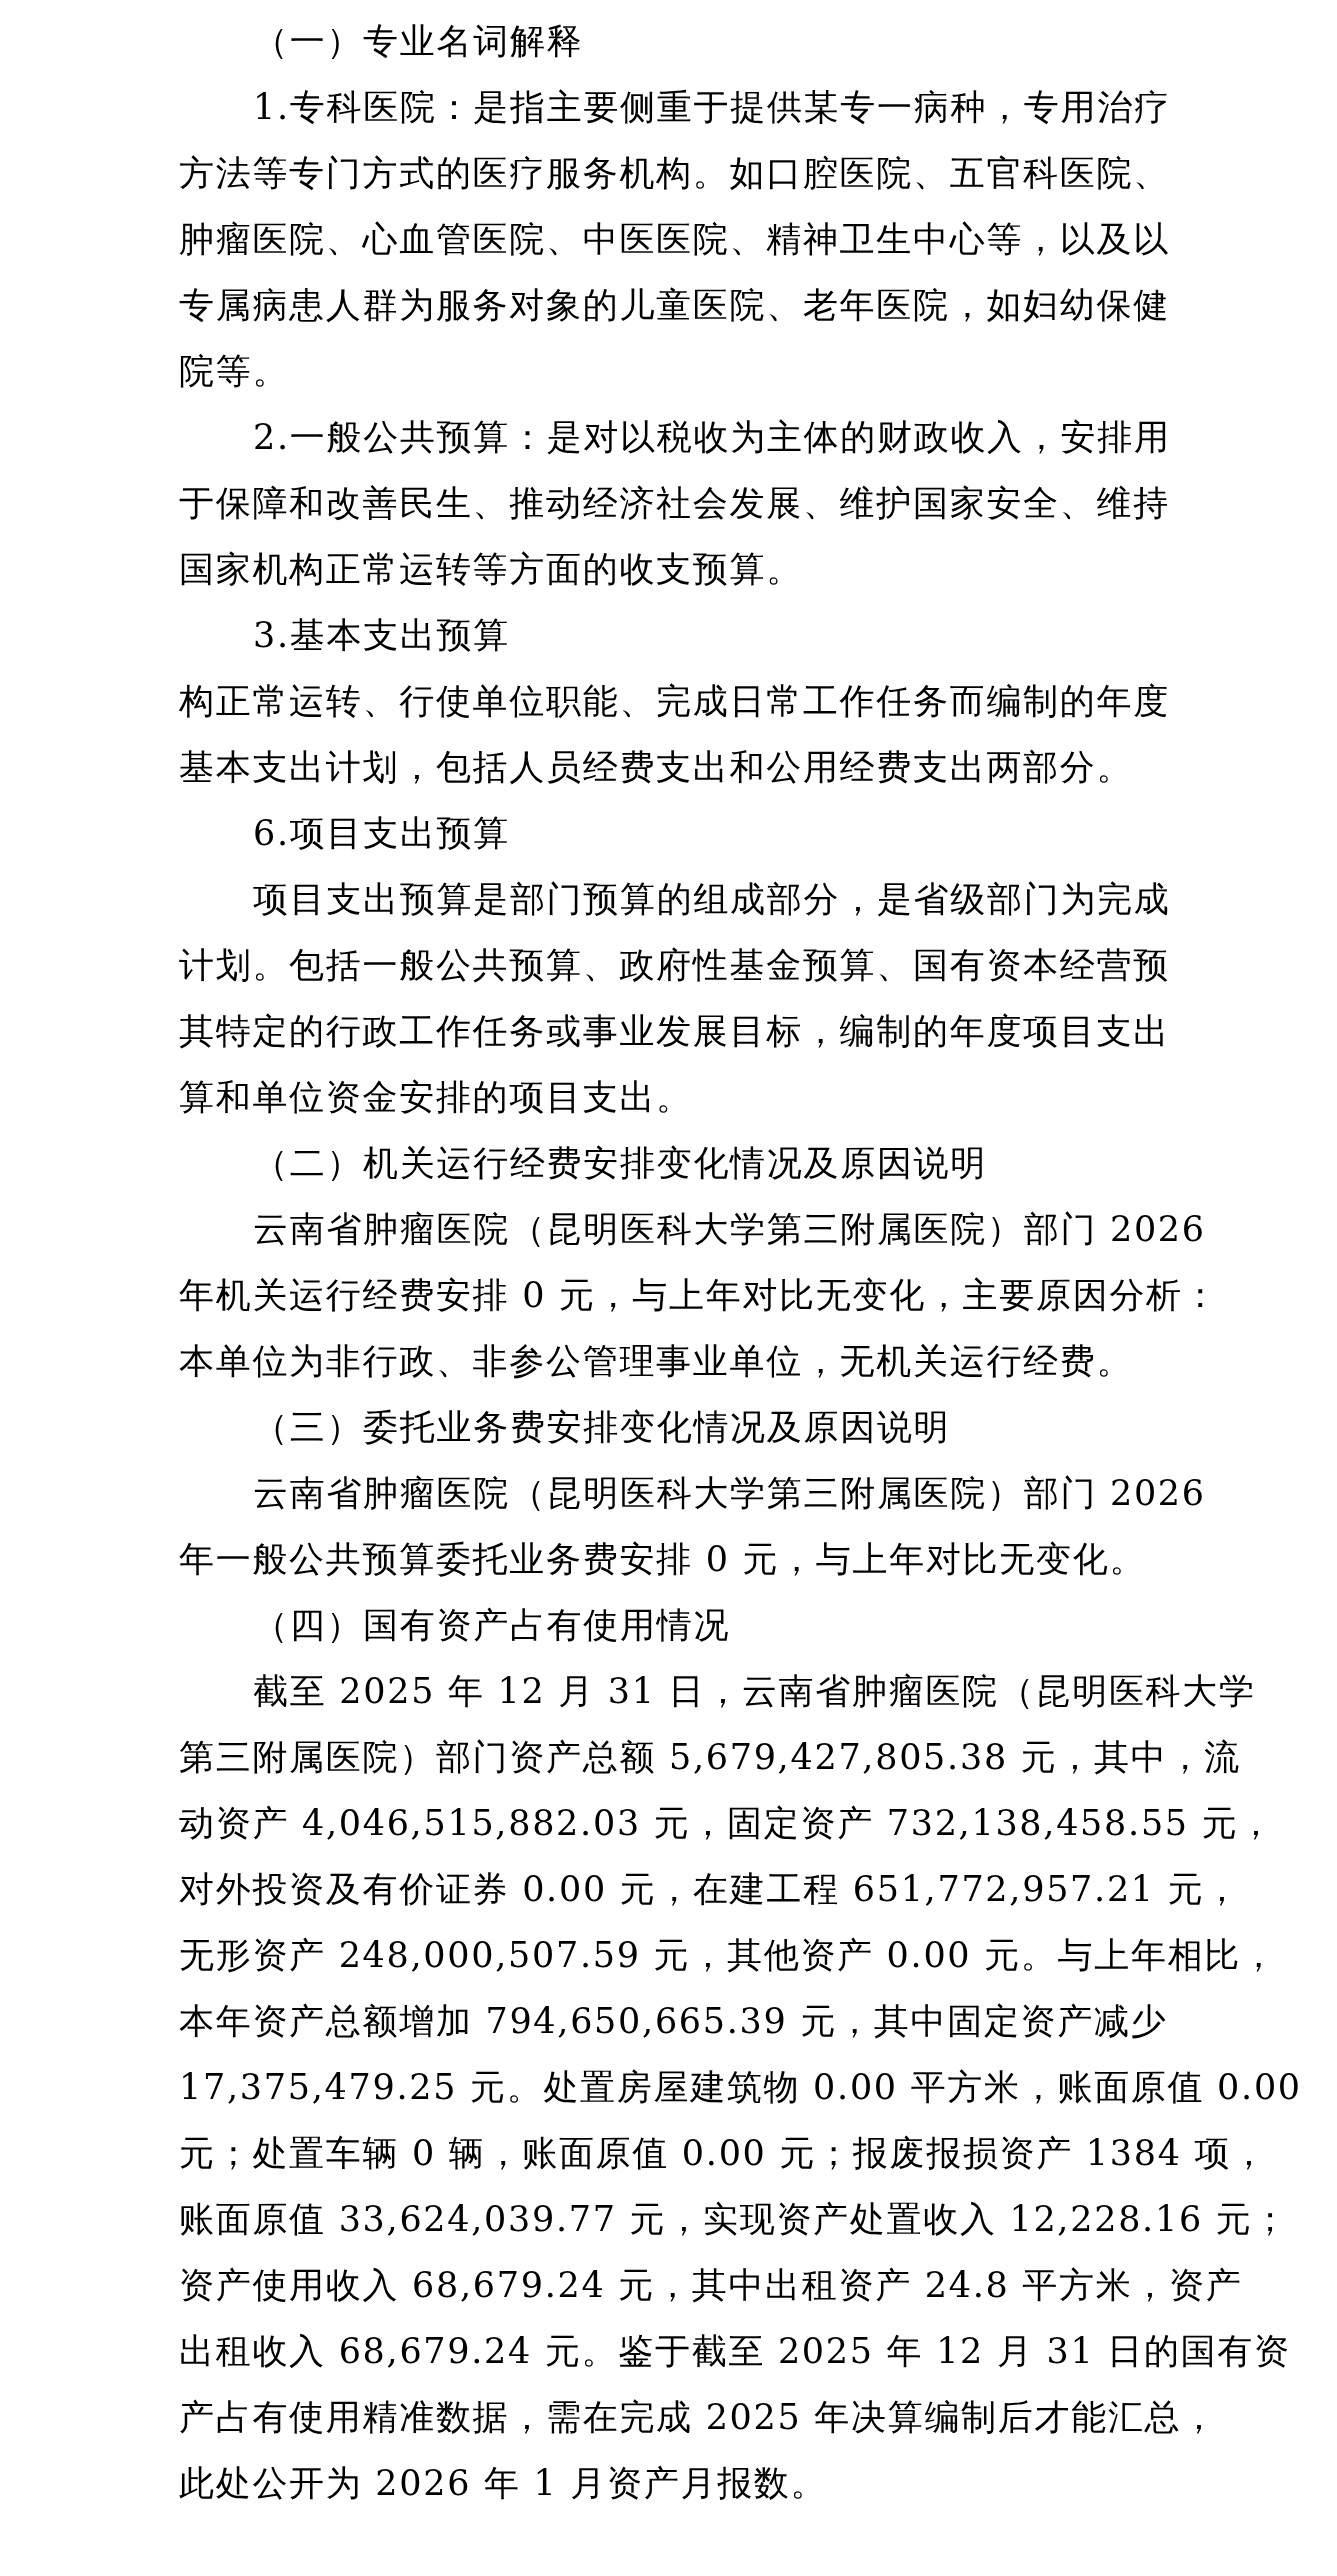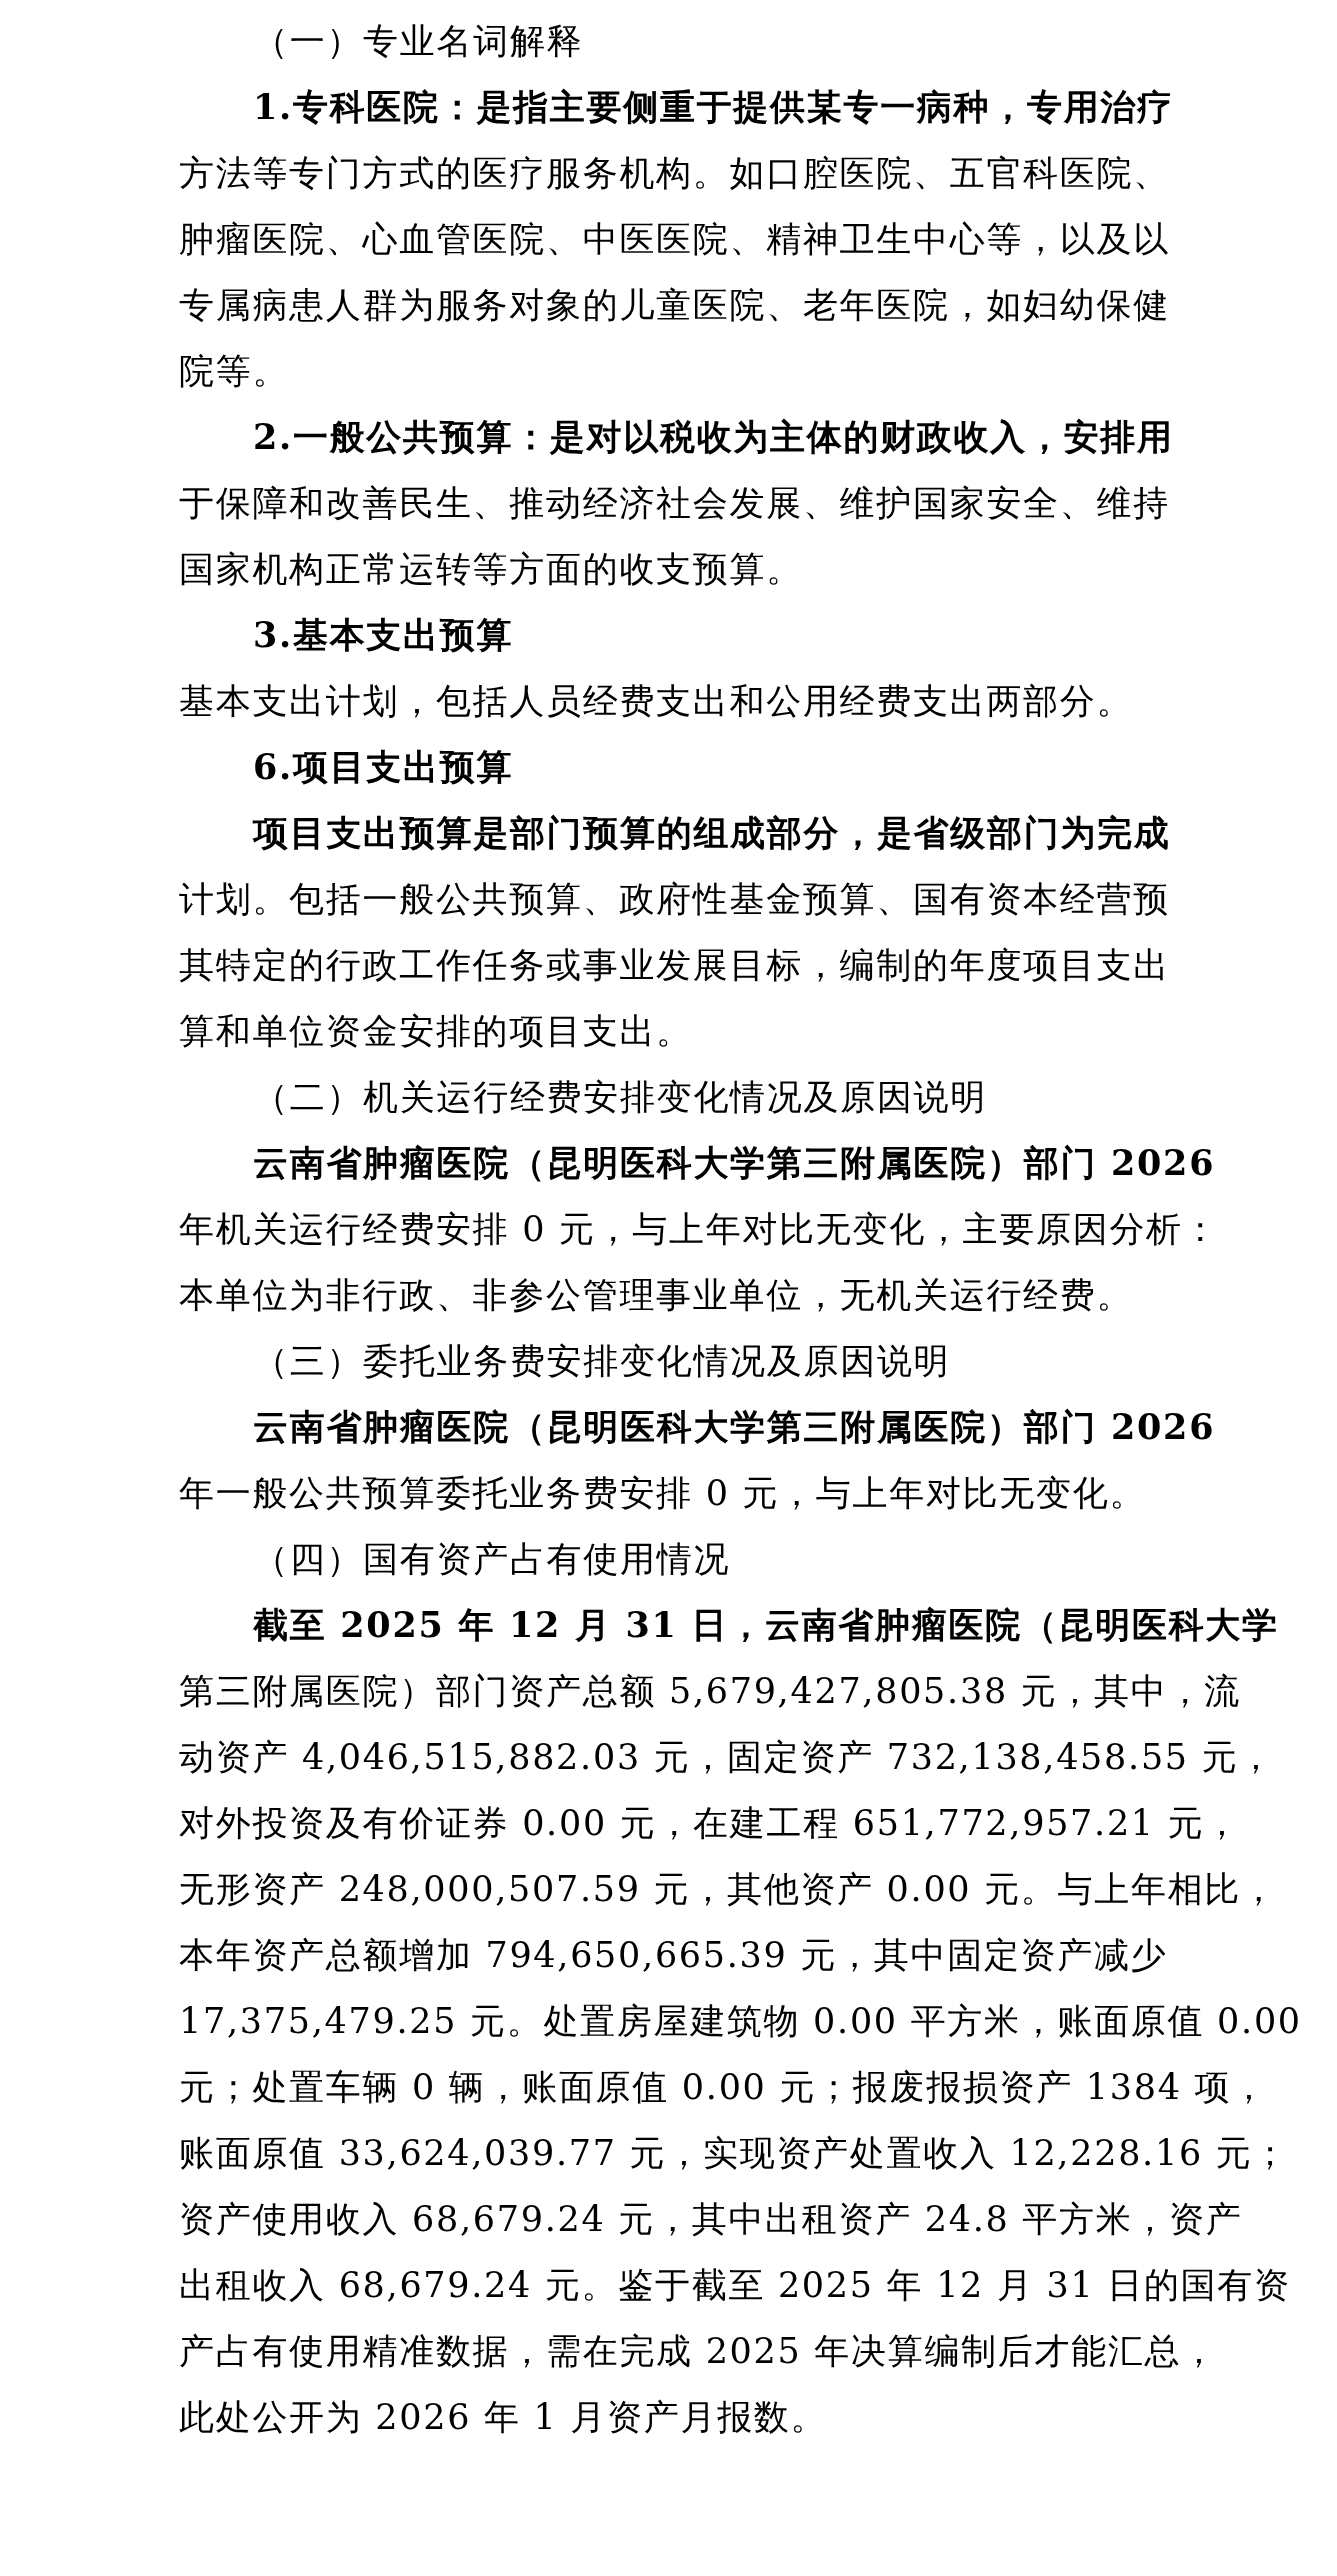--- a/index.html
+++ b/index.html
@@ -11,21 +11,21 @@
   .lines {
     position: absolute; left: 179px; top: 7.6px; width: 977px;
     font-family: "DejaVu Serif", "Liberation Serif", serif;
     color: #000000;
   }
   .line {
     height: 66px; line-height: 66px;
     font-size: 35px; white-space: nowrap;
     letter-spacing: 1.7px;
   }
-  .indent { padding-left: 74px; font-weight: bold; }
+  .indent { padding-left: 74px; }
   .heading { padding-left: 74px; }
 </style>
 </head>
 <body>
 
 <div class="page">
   <div class="lines">
 
     <div class="line heading">（一）专业名词解释</div>
 
@@ -33,20 +33,21 @@
     <div class="line">方法等专门方式的医疗服务机构。如口腔医院、五官科医院、</div>
     <div class="line">肿瘤医院、心血管医院、中医医院、精神卫生中心等，以及以</div>
     <div class="line">专属病患人群为服务对象的儿童医院、老年医院，如妇幼保健</div>
     <div class="line">院等。</div>
 
     <div class="line indent">2.一般公共预算：是对以税收为主体的财政收入，安排用</div>
     <div class="line">于保障和改善民生、推动经济社会发展、维护国家安全、维持</div>
     <div class="line">国家机构正常运转等方面的收支预算。</div>
 
     <div class="line indent">3.基本支出预算</div>
+    <div class="line">构正常运转、行使单位职能、完成日常工作任务而编制的年度</div>
     <div class="line">基本支出计划，包括人员经费支出和公用经费支出两部分。</div>
 
     <div class="line indent">6.项目支出预算</div>
     <div class="line indent">项目支出预算是部门预算的组成部分，是省级部门为完成</div>
     <div class="line">计划。包括一般公共预算、政府性基金预算、国有资本经营预</div>
     <div class="line">其特定的行政工作任务或事业发展目标，编制的年度项目支出</div>
     <div class="line">算和单位资金安排的项目支出。</div>
 
     <div class="line heading">（二）机关运行经费安排变化情况及原因说明</div>
     <div class="line indent">云南省肿瘤医院（昆明医科大学第三附属医院）部门 2026</div>

